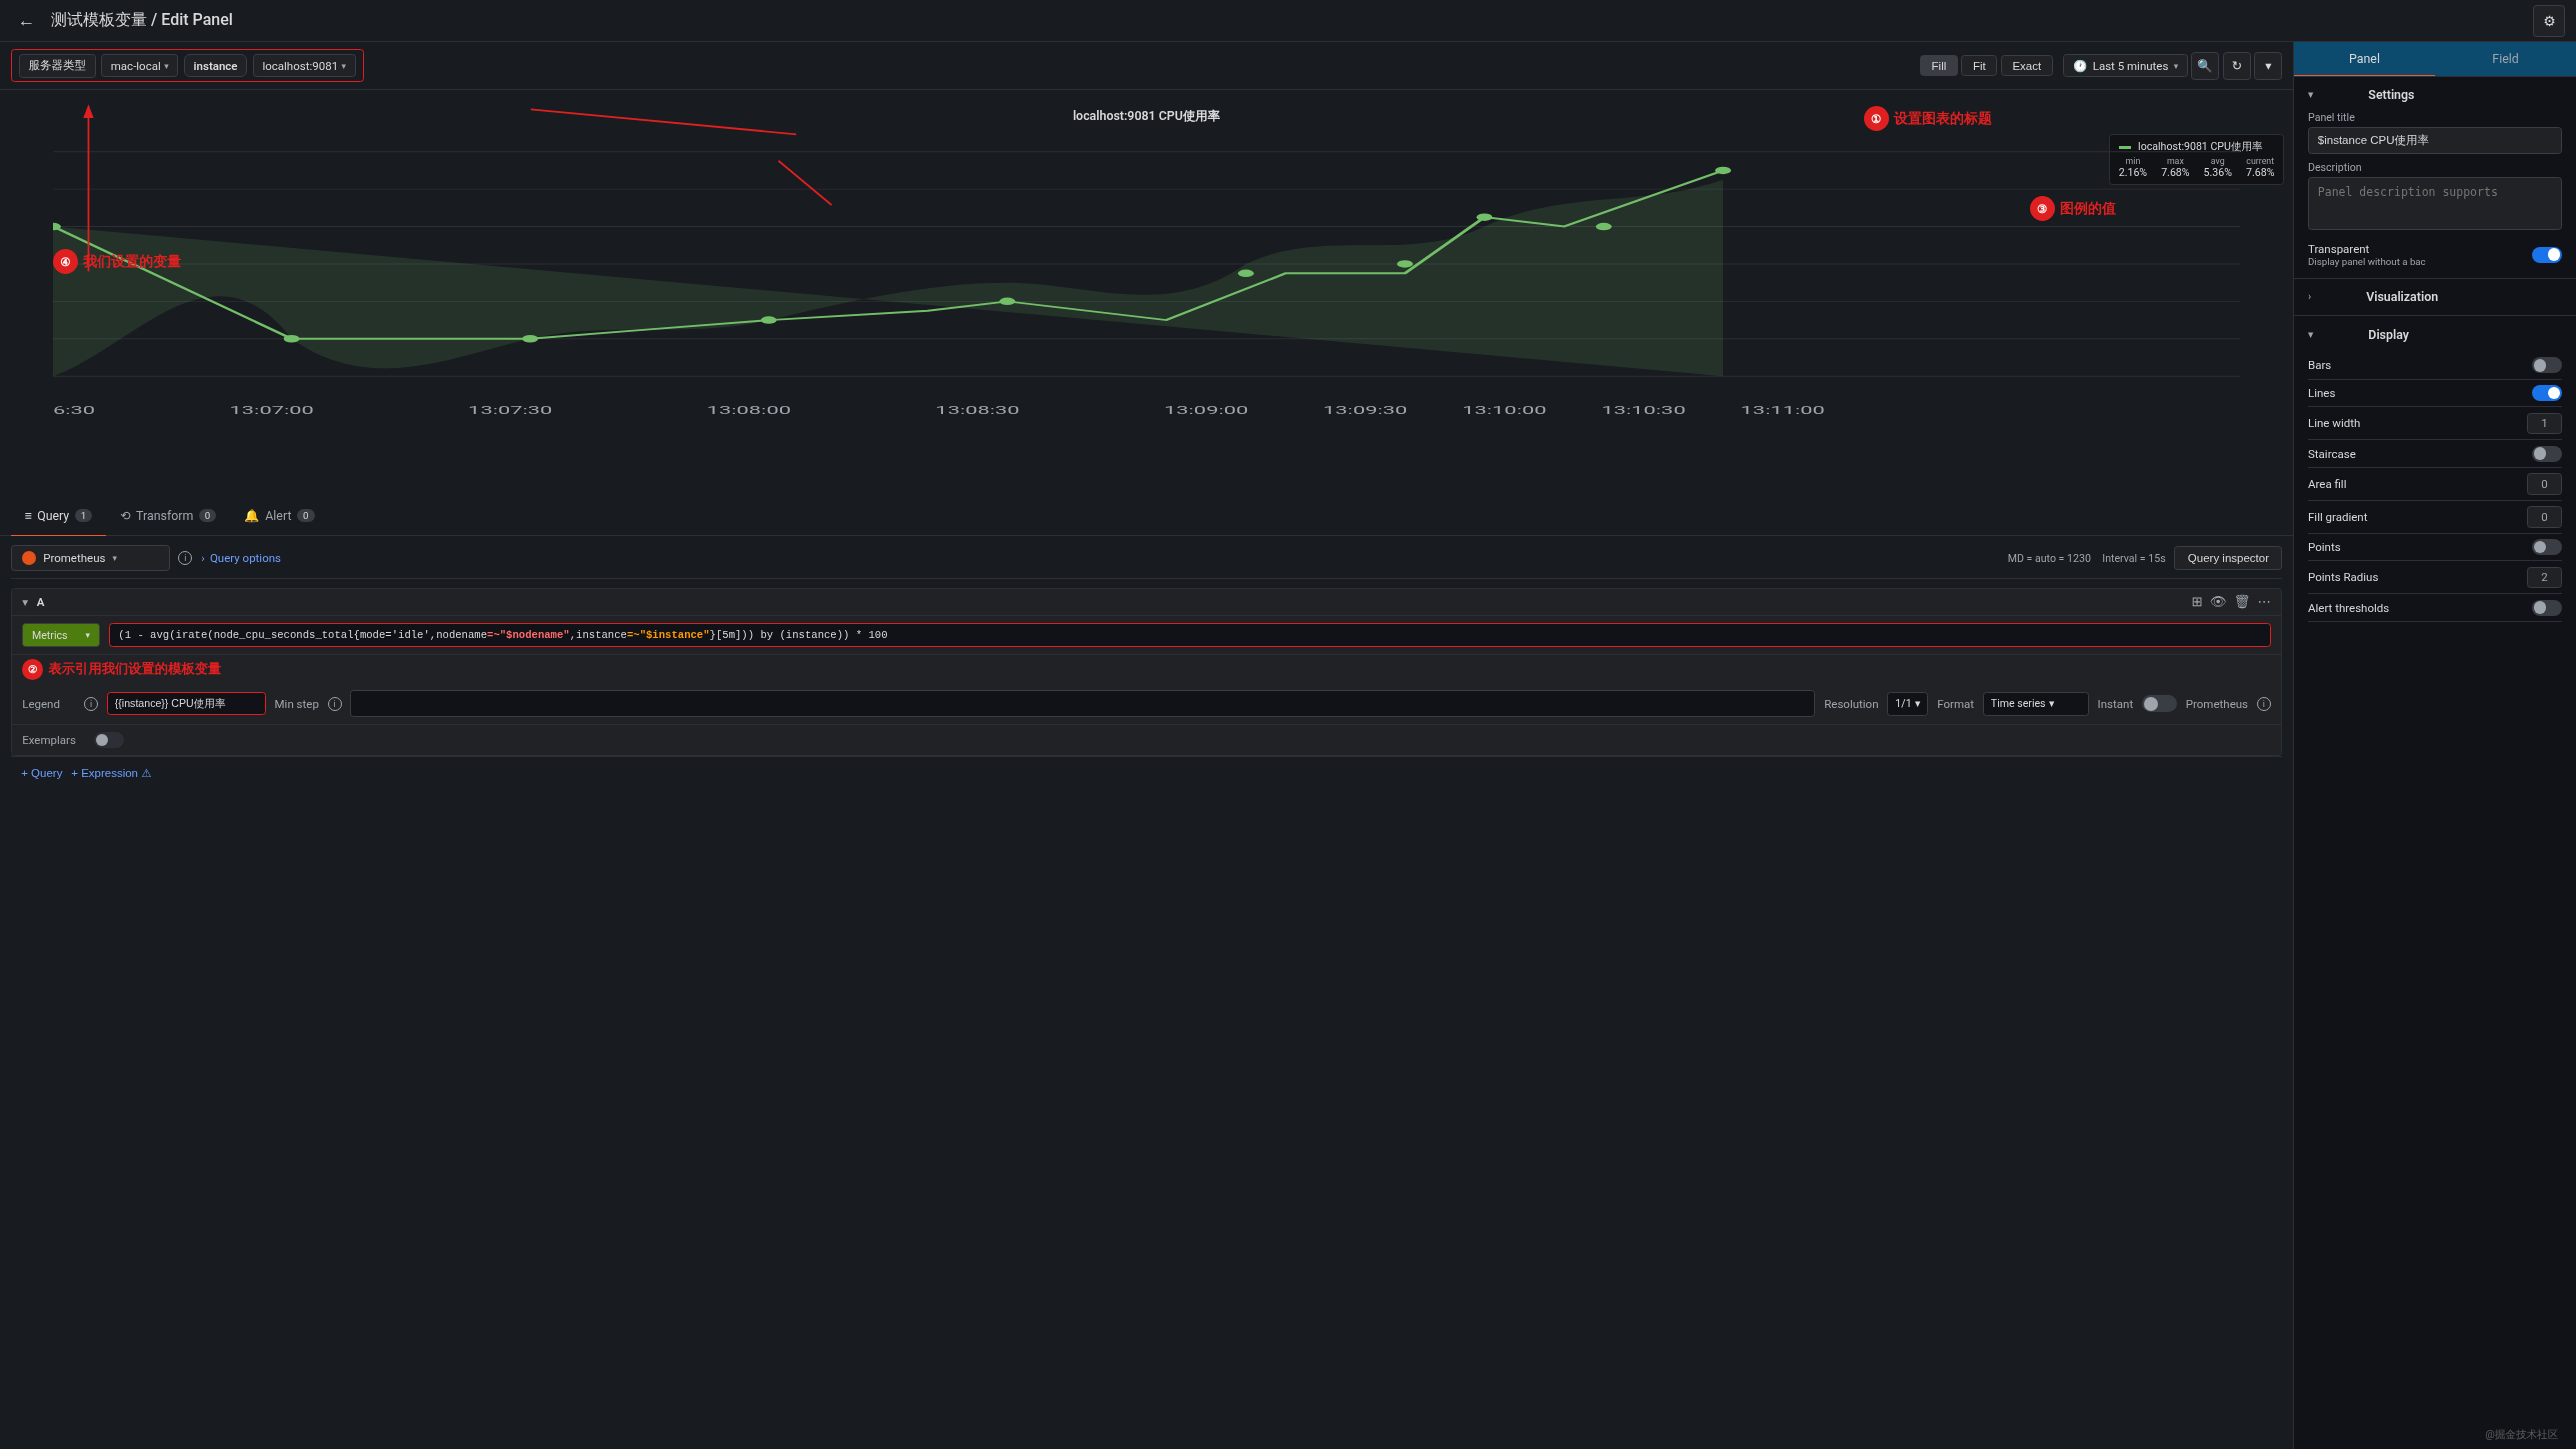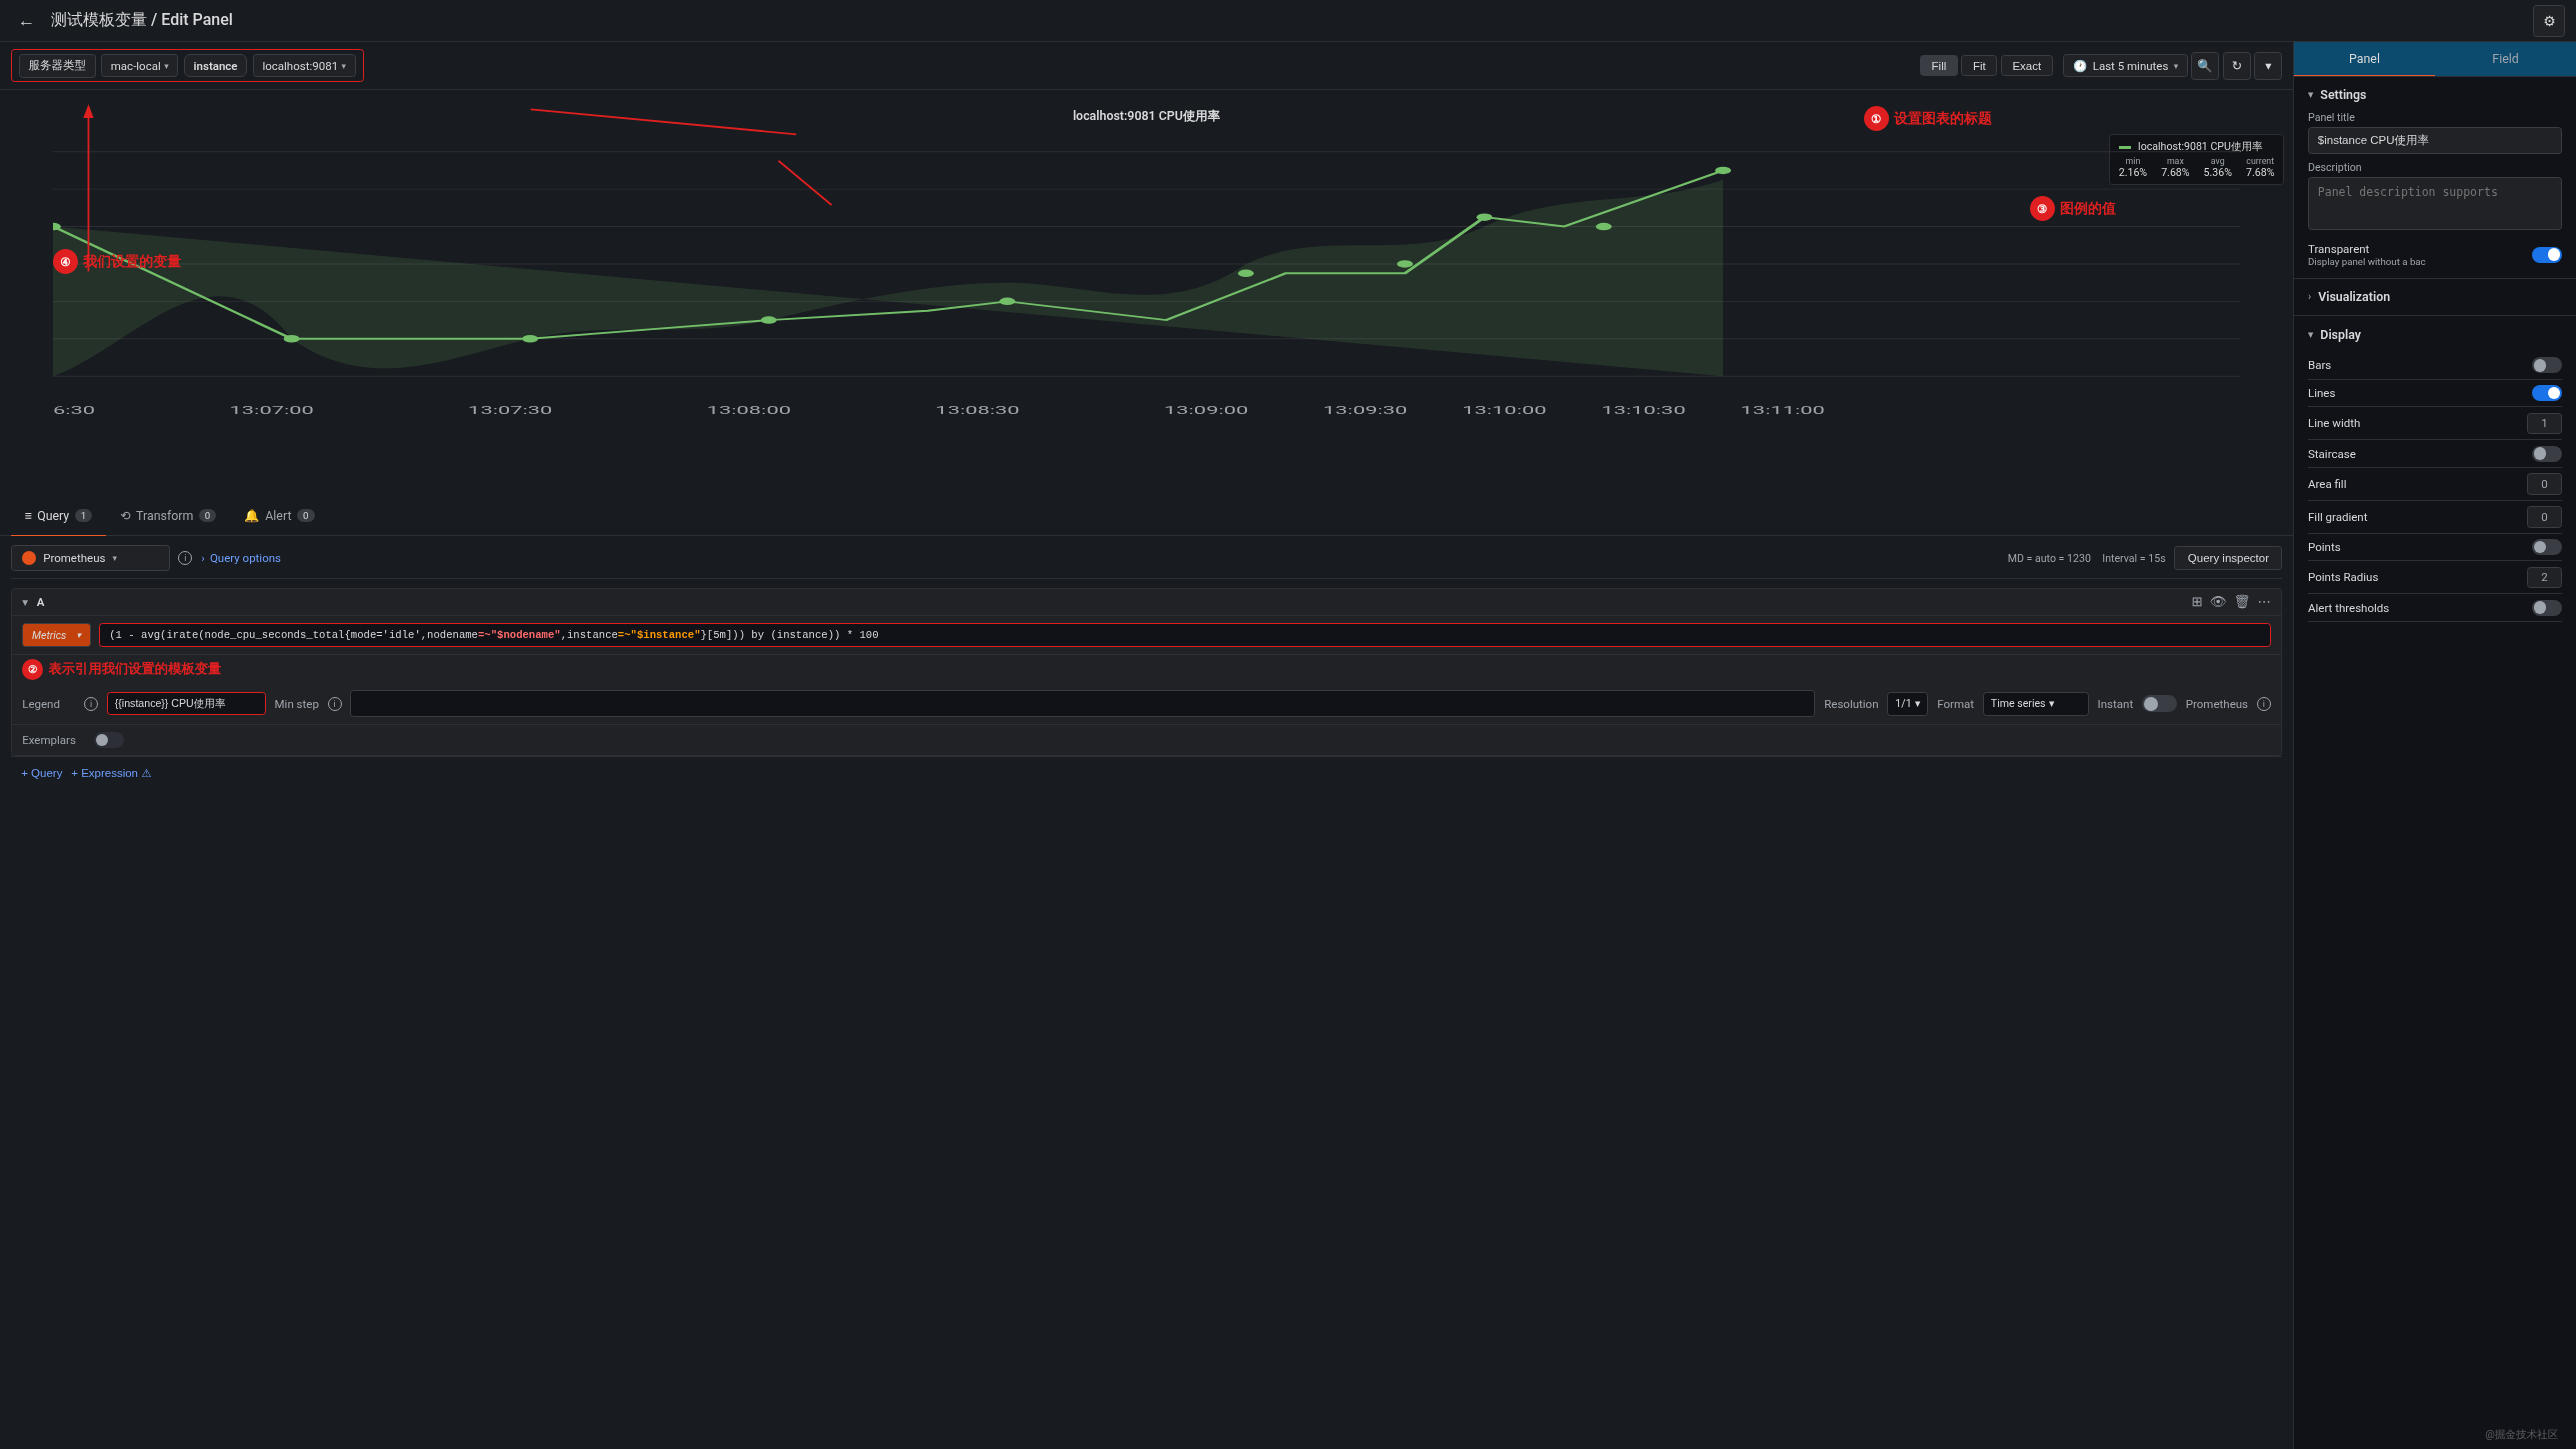--- a/index.html
+++ b/index.html
@@ -328,31 +328,30 @@
       font-size: 13.3px;
     }
     .query-metrics-row {
       display: flex;
       align-items: center;
       padding: 7px 10.6px;
       gap: 8.8px;
       border-bottom: 0.9px solid #2c2f36;
     }
     .metrics-select {
-      background: #c2410c;
+      background: #4d7c0f;
       border: 0.9px solid #3a3d44;
       border-radius: 3.5px;
       padding: 4.4px 8.8px;
       color: #d8d9da;
       font-size: 10.6px;
       display: flex;
       align-items: center;
-      gap: 10px;
-      cursor: pointer;
-      font-style: italic;
+      gap: 18px;
+      cursor: pointer;
     }
     .query-expression {
       font-family: 'Courier New', monospace;
       font-size: 10.6px;
       color: #d8d9da;
       background: #111217;
       border: 1.8px solid #e02020;
       border-radius: 3.5px;
       padding: 5.3px 8.8px;
       flex: 1;
@@ -505,20 +504,21 @@
       display: flex;
       align-items: center;
       gap: 7px;
       margin-bottom: 8.8px;
       cursor: pointer;
     }
     .right-section-title {
       font-size: 12.4px;
       color: #d8d9da;
       font-weight: 600;
+      margin-left: 48px;
     }
     .chevron { color: #9fa5ad; font-size: 10.6px; }
     .field-label {
       font-size: 10.6px;
       color: #9fa5ad;
       margin-bottom: 3.5px;
       margin-top: 7px;
     }
     .field-input {
       background: #202226;

